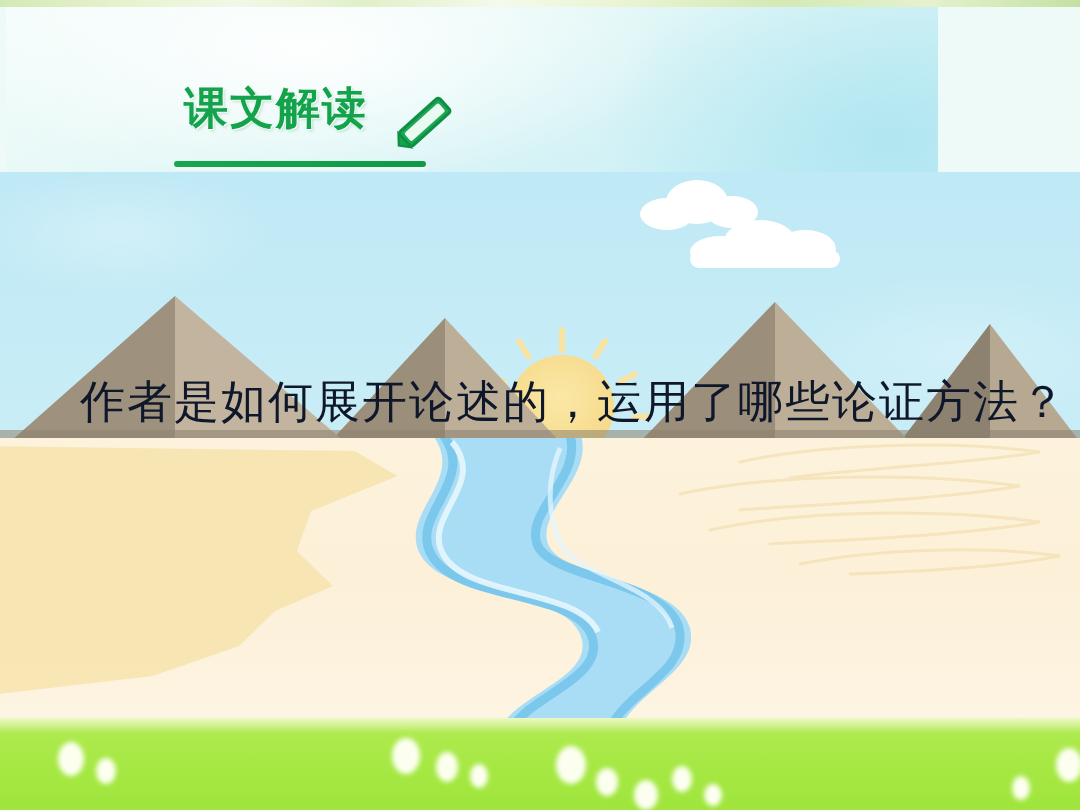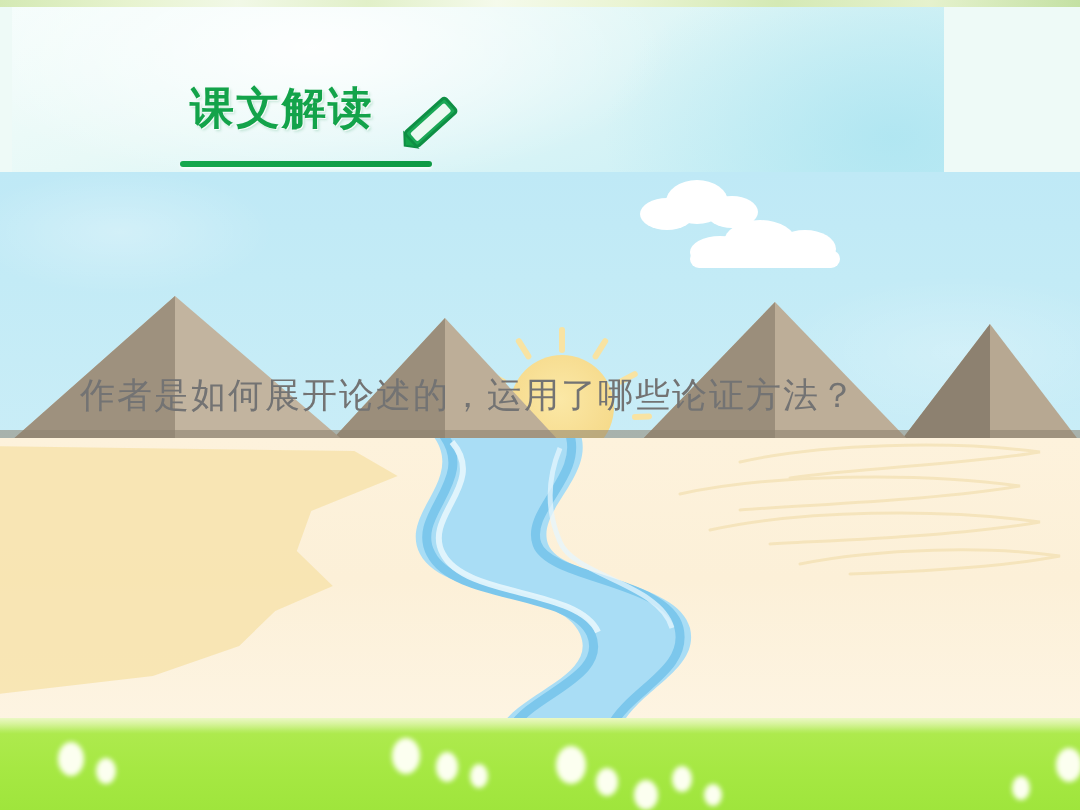--- a/index.html
+++ b/index.html
@@ -13,21 +13,21 @@
   
   .top-strip{
     position:absolute;left:0;top:0;width:1080px;height:7px;
     background:linear-gradient(90deg,#cfe6a8 0%,#e6f2c8 12%,#f2f8e4 22%,#dfeec0 34%,
                #f6fae9 46%,#e9f3cc 58%,#cfe6a8 72%,#e4f0c6 86%,#bcdc94 100%);
     opacity:.85;
   }
 
   
   .header-band{
-    position:absolute;left:12px;top:7px;width:932px;height:165px;
+    position:absolute;left:6px;top:7px;width:932px;height:165px;
     background:
       radial-gradient(ellipse 520px 200px at 300px 40px, rgba(255,255,255,.95) 0%, rgba(255,255,255,0) 70%),
       radial-gradient(ellipse 400px 260px at 880px 130px, rgba(168,227,240,.75) 0%, rgba(168,227,240,0) 72%),
       linear-gradient(160deg,#f4fdfb 0%,#e8f9f7 35%,#d9f4f6 62%,#c6eef6 100%);
   }
 
   .title-wrap{position:absolute;left:178px;top:72px;width:300px;height:96px;}
   .title-text{
     position:absolute;left:0;top:0;
     font-family:"Liberation Sans", sans-serif;
@@ -100,21 +100,21 @@
   
   .line1{
     position:absolute;left:36px;top:201px;
     font-family:"Liberation Sans","DejaVu Sans",sans-serif;
     font-size:40px;font-weight:bold;color:#0d0d0d;
     letter-spacing:1px;white-space:nowrap;z-index:40;
   }
   .line2{
     position:absolute;left:80px;top:372px;
     font-family:Liberation Mono, monospace;
-    font-size:35px;font-weight:normal;color:#737373;
+    font-size:45px;font-weight:normal;color:#0f172a;
     letter-spacing:2px;white-space:nowrap;z-index:40;
   }
 </style>
 </head>
 <body>
 
 <div class="slide">
 
   <div class="top-strip"></div>
 

